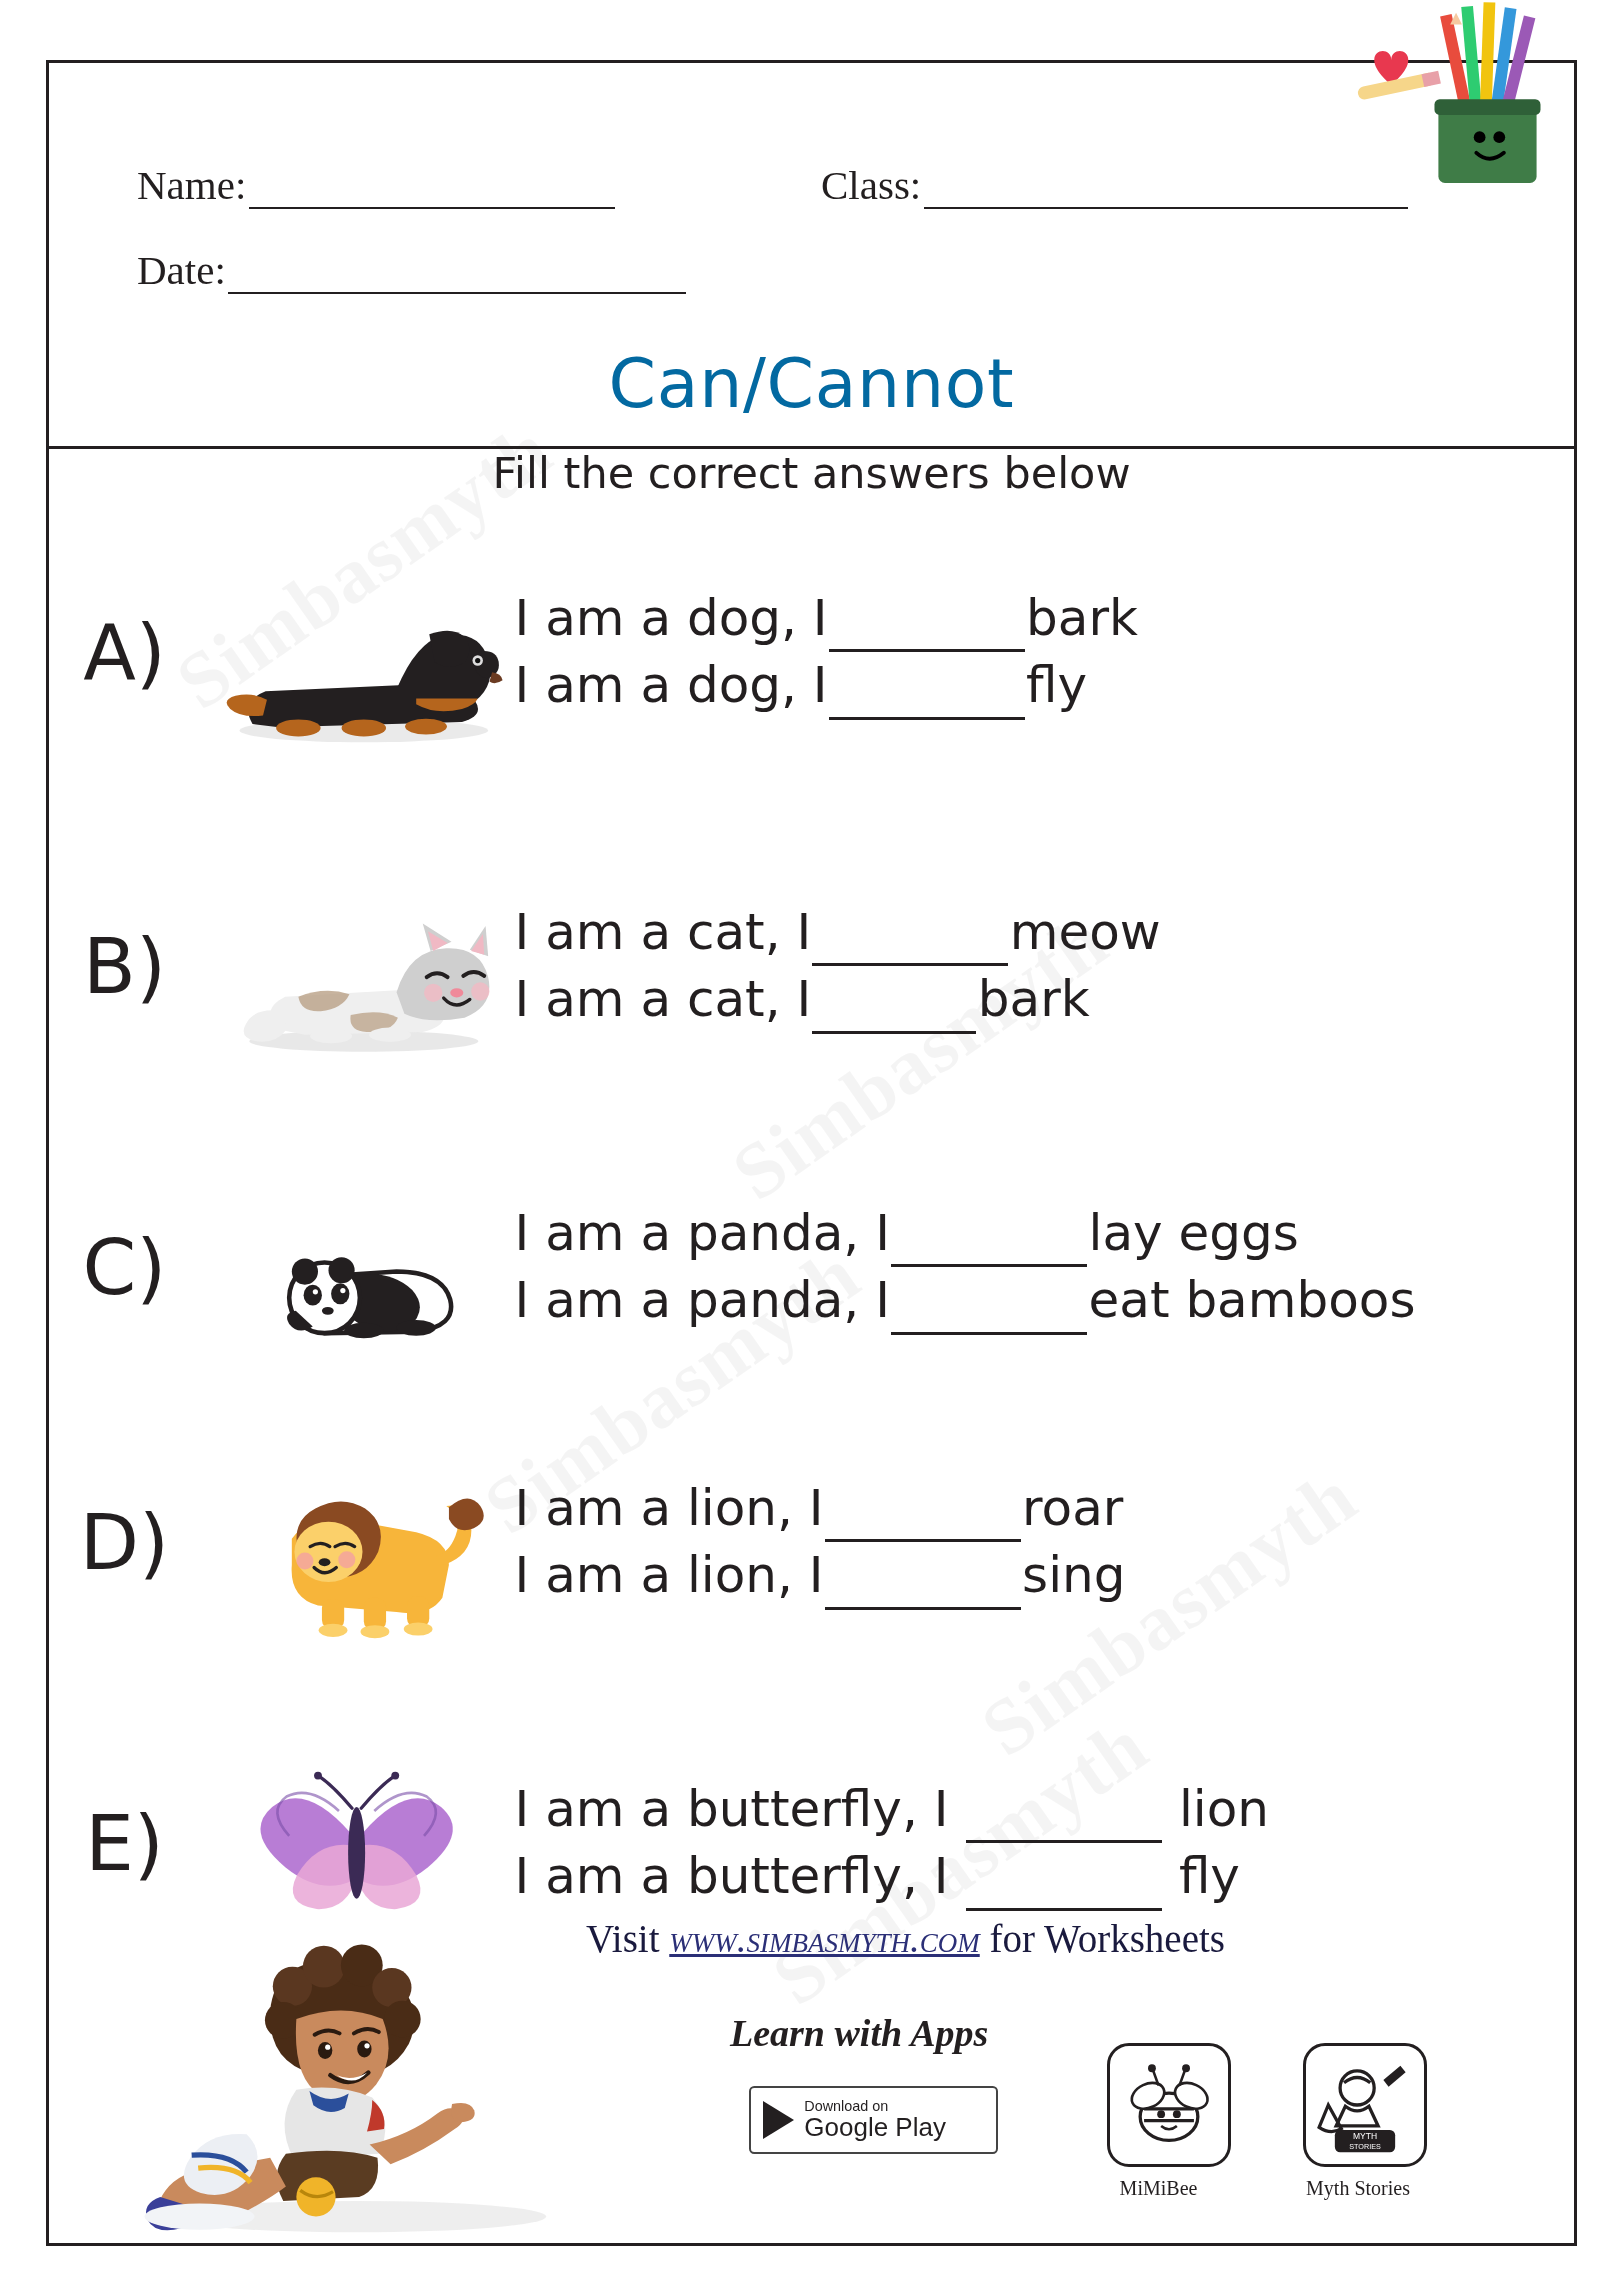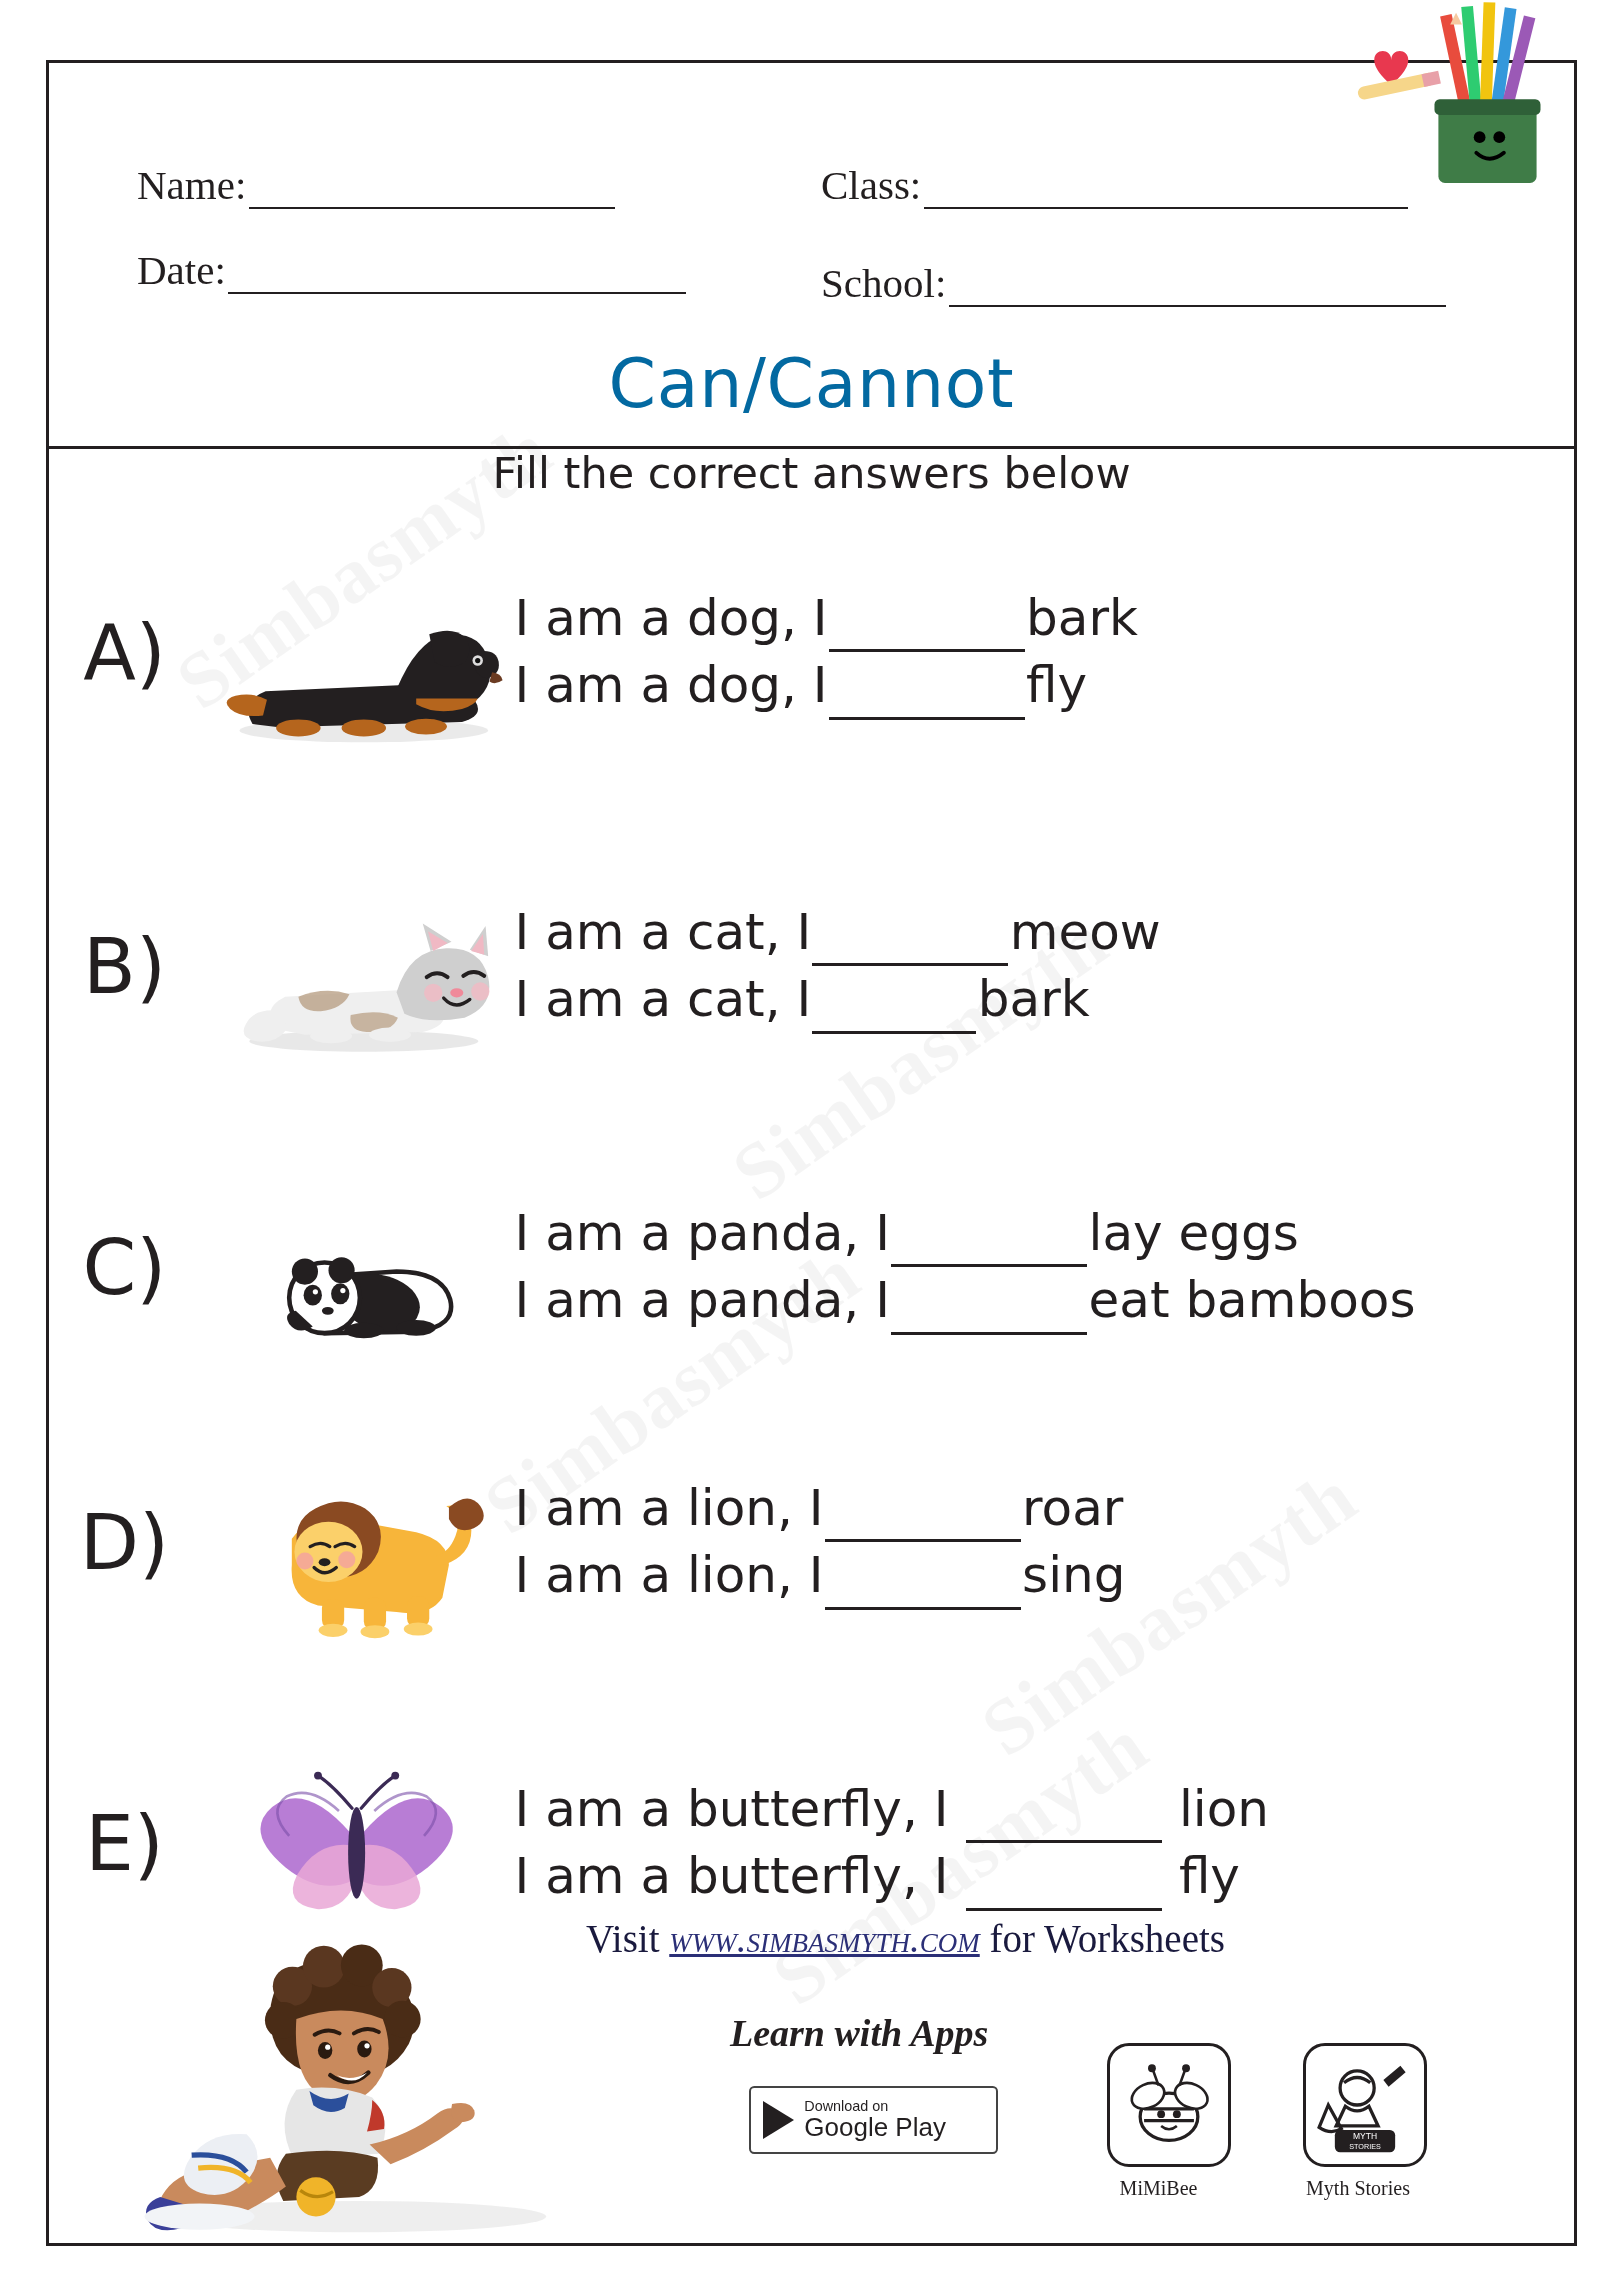--- a/index.html
+++ b/index.html
@@ -233,23 +233,20 @@
     </div>
 
     <div class="field f-name">
       <span class="lbl">Name:</span><span class="rule"></span>
     </div>
 
     <div class="field f-date">
       <span class="lbl">Date:</span><span class="rule"></span>
     </div>
 
-    <div class="field f-school">
-      <span class="lbl">School:</span><span class="rule"></span>
-    </div>
 
     <div class="title">Can/Cannot</div>
     <div class="subtitle">Fill the correct answers below</div>
 
     <svg class="pencils" viewBox="0 0 330 330">
       <g transform="translate(140,0)">
         <rect x="10" y="20" width="18" height="150" fill="#e84c3d" transform="rotate(-12 19 95)"></rect>
         <rect x="34" y="8" width="18" height="165" fill="#2ecc71" transform="rotate(-5 43 90)"></rect>
         <rect x="58" y="2" width="18" height="172" fill="#f1c40f" transform="rotate(2 67 88)"></rect>
         <rect x="82" y="10" width="18" height="165" fill="#3498db" transform="rotate(8 91 92)"></rect>

